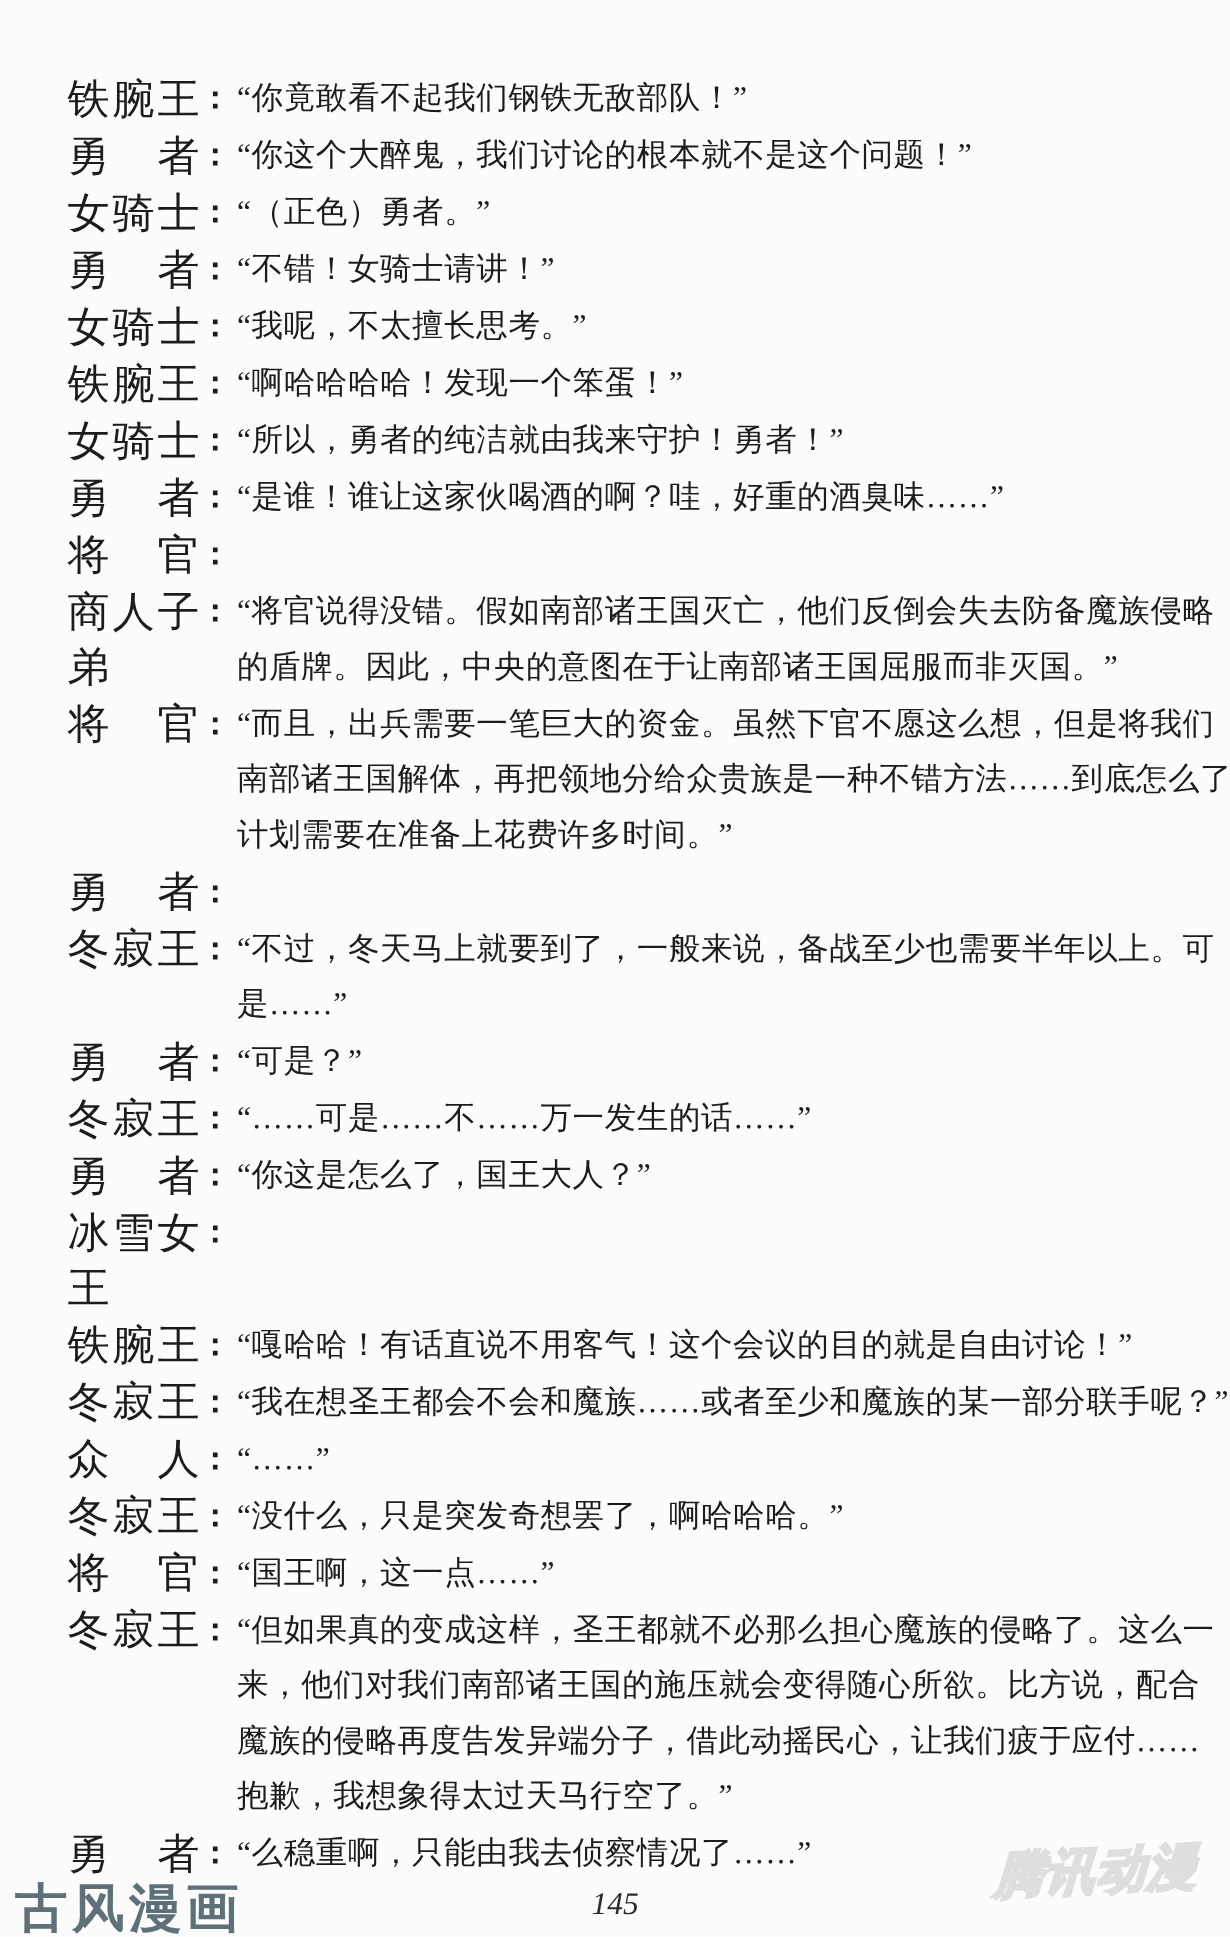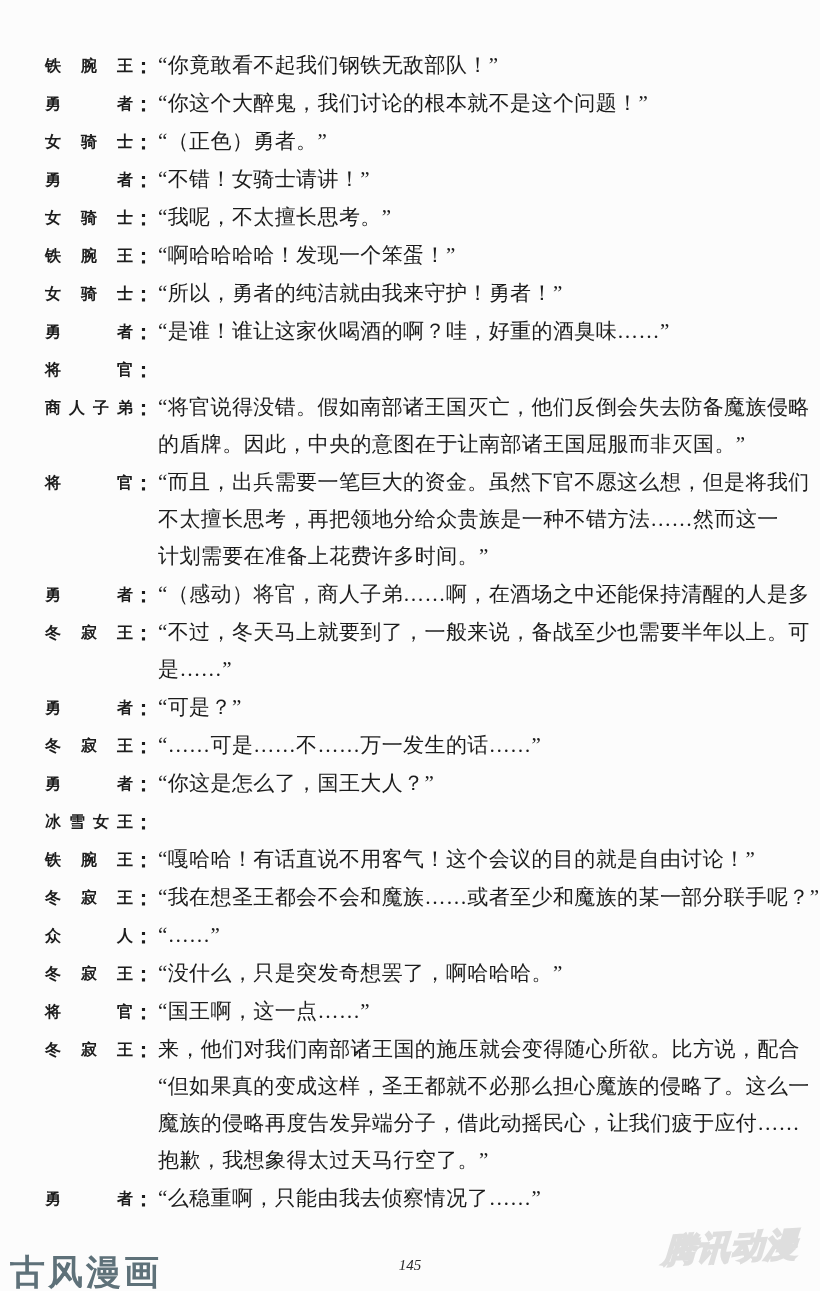--- a/index.html
+++ b/index.html
@@ -22,22 +22,22 @@
     display: flex;
     align-items: flex-start;
     margin-bottom: 1px;
   }
   .speaker {
     flex: 0 0 88px;
     text-align: justify;
     text-align-last: justify;
     -moz-text-align-last: justify;
     font-family: "Liberation Sans", "DejaVu Sans", sans-serif;
-    font-weight: 700;
-    font-size: 16px;
+    font-weight: 400;
+    font-size: 28px;
     line-height: 37px;
     white-space: normal;
   }
   .colon {
     flex: 0 0 18px;
     font-family: "Liberation Sans", "DejaVu Sans", sans-serif;
     font-weight: 600;
     font-size: 21px;
     line-height: 37px;
   }
@@ -58,21 +58,21 @@
     color: #5e7179;
     font-family: "DejaVu Serif", "Liberation Serif", serif;
     font-weight: 600;
   }
   .page-number {
     position: absolute;
     left: 50%;
     transform: translateX(-50%);
     top: 1257px;
     font-style: italic;
-    font-size: 15px;
+    font-size: 21px;
     color: #2a2a2a;
     font-family: "Liberation Serif", serif;
   }
   .watermark {
     position: absolute;
     left: 664px;
     top: 1229px;
     font-size: 33px;
     font-weight: bold;
     font-style: italic;
@@ -166,30 +166,29 @@
           <div class="line">“将官说得没错。假如南部诸王国灭亡，他们反倒会失去防备魔族侵略</div>
           <div class="line">的盾牌。因此，中央的意图在于让南部诸王国屈服而非灭国。”</div>
         </div>
     </div>
 
     <div class="entry">
       <span class="speaker">将官</span>
       <span class="colon">：</span>
       <div class="text">
           <div class="line">“而且，出兵需要一笔巨大的资金。虽然下官不愿这么想，但是将我们</div>
-          <div class="line">不太擅长思考，再把领地分给众贵族是一种不错方法……然而这一</div>
+          <div class="line">南部诸王国解体，再把领地分给众贵族是一种不错方法……到底怎么了</div>
           <div class="line">计划需要在准备上花费许多时间。”</div>
         </div>
     </div>
 
     <div class="entry">
       <span class="speaker">勇者</span>
       <span class="colon">：</span>
       <div class="text">
-          <div class="line">“（感动）将官，商人子弟……啊，在酒场之中还能保持清醒的人是多</div>
         </div>
     </div>
 
     <div class="entry">
       <span class="speaker">冬寂王</span>
       <span class="colon">：</span>
       <div class="text">
           <div class="line">“不过，冬天马上就要到了，一般来说，备战至少也需要半年以上。可</div>
           <div class="line">是……”</div>
         </div>
@@ -261,22 +260,22 @@
       <span class="colon">：</span>
       <div class="text">
           <div class="line">“国王啊，这一点……”</div>
         </div>
     </div>
 
     <div class="entry">
       <span class="speaker">冬寂王</span>
       <span class="colon">：</span>
       <div class="text">
+          <div class="line">“但如果真的变成这样，圣王都就不必那么担心魔族的侵略了。这么一</div>
           <div class="line">来，他们对我们南部诸王国的施压就会变得随心所欲。比方说，配合</div>
-          <div class="line">“但如果真的变成这样，圣王都就不必那么担心魔族的侵略了。这么一</div>
           <div class="line">魔族的侵略再度告发异端分子，借此动摇民心，让我们疲于应付……</div>
           <div class="line">抱歉，我想象得太过天马行空了。”</div>
         </div>
     </div>
 
     <div class="entry">
       <span class="speaker">勇者</span>
       <span class="colon">：</span>
       <div class="text">
           <div class="line">“么稳重啊，只能由我去侦察情况了……”</div>

